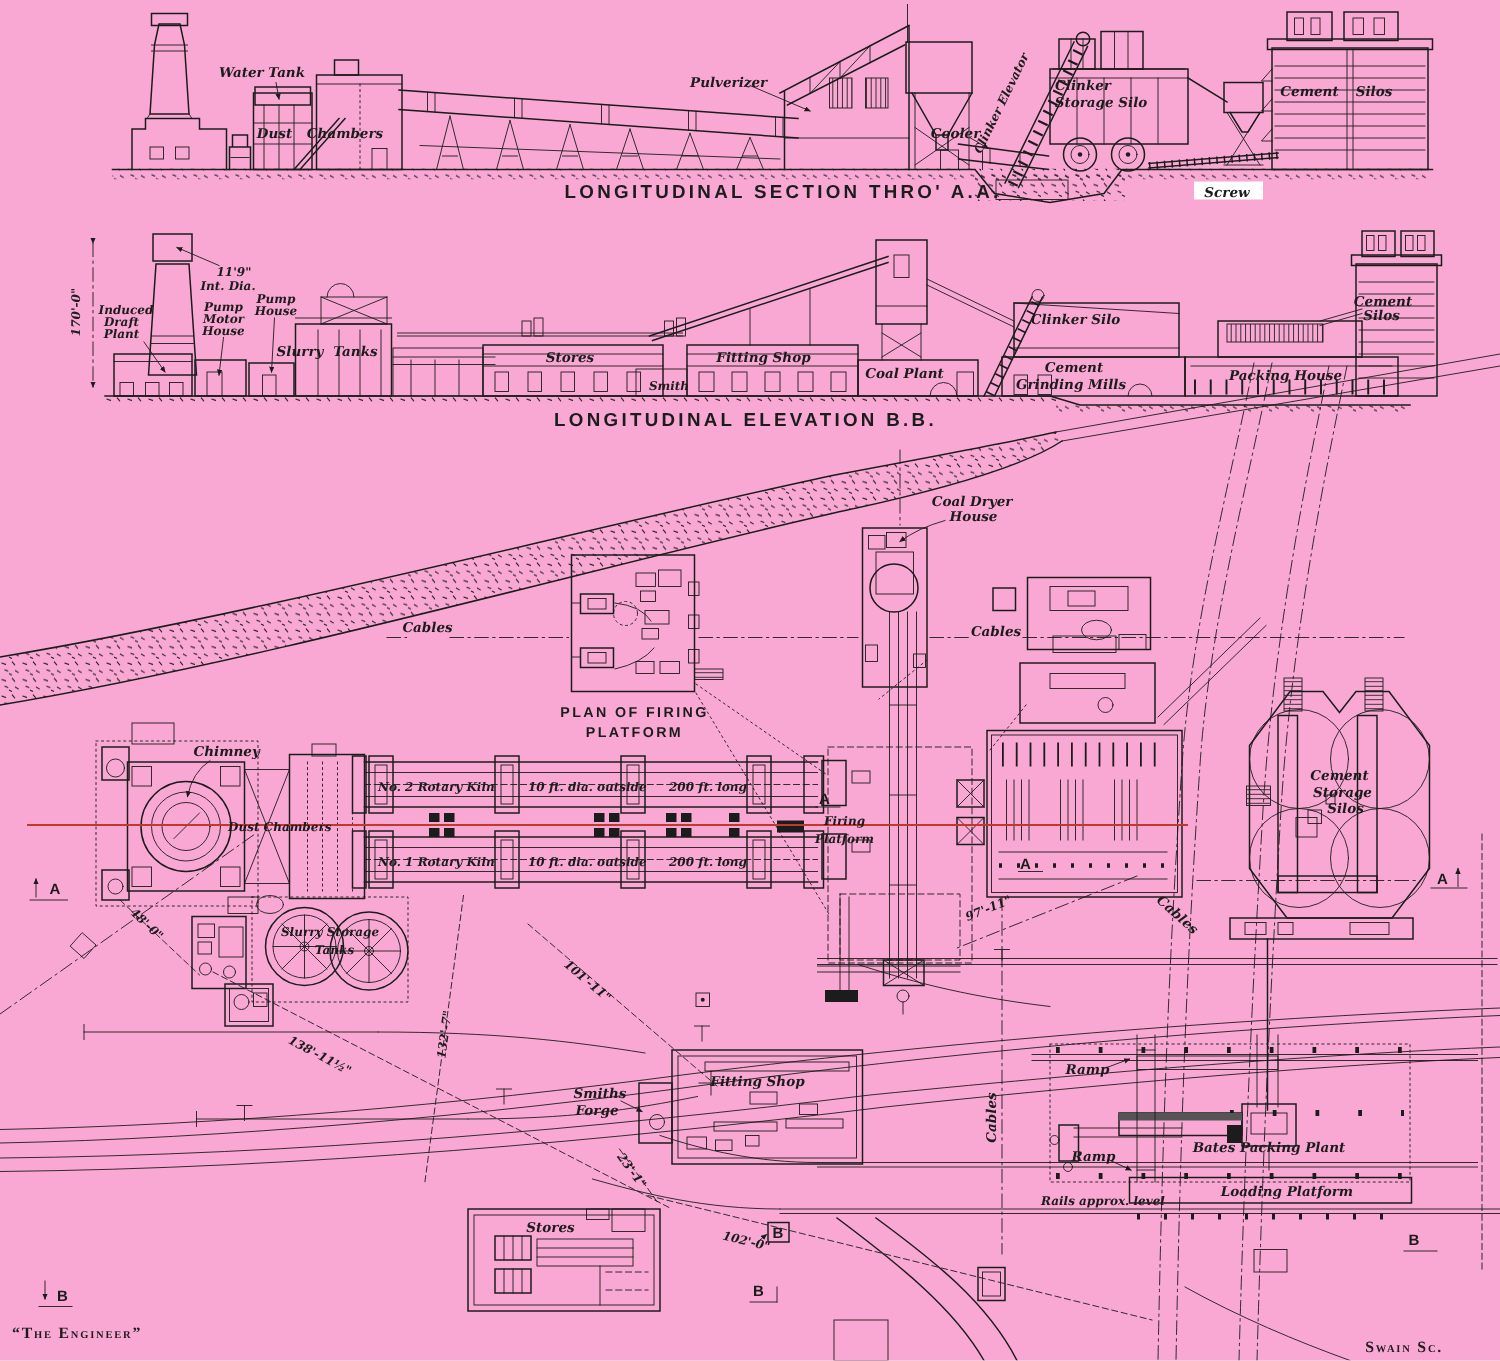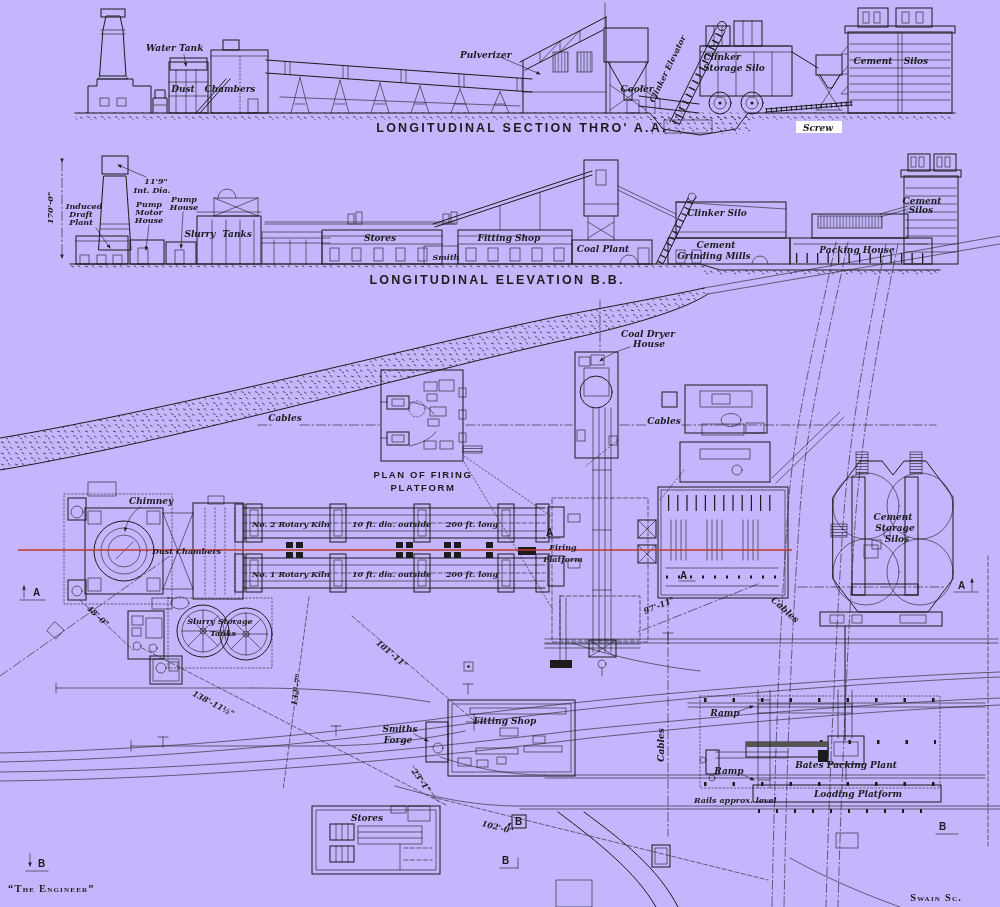--- a/index.html
+++ b/index.html
@@ -1,16 +1,16 @@
 <!DOCTYPE html>
 <html><head>
 <meta charset="utf-8">
 <style>
   html,body{margin:0;padding:0;background:#e8e8e4}
-  #sheet{position:relative;width:1000px;height:907px;background:#c4b5fd;margin:0 auto;
+  #sheet{position:relative;width:1000px;height:907px;background:#f9a8d4;margin:0 auto;
          font-family:"Liberation Serif",serif;overflow:hidden}
   svg{display:block}
   .s{fill:none;stroke:#1c1c1c;stroke-width:1;stroke-linecap:square}
   .t{fill:none;stroke:#1c1c1c;stroke-width:.6;stroke-linecap:square}
   .bf{fill:#1c1c1c;stroke:none}
   .g5{fill:#555;stroke:none}
   .da{stroke-dasharray:4 2.5}
   .dd{stroke-dasharray:9 3 1.5 3}
   .dt{stroke-dasharray:1.3 2.4}
   text{fill:#1c1c1c}

